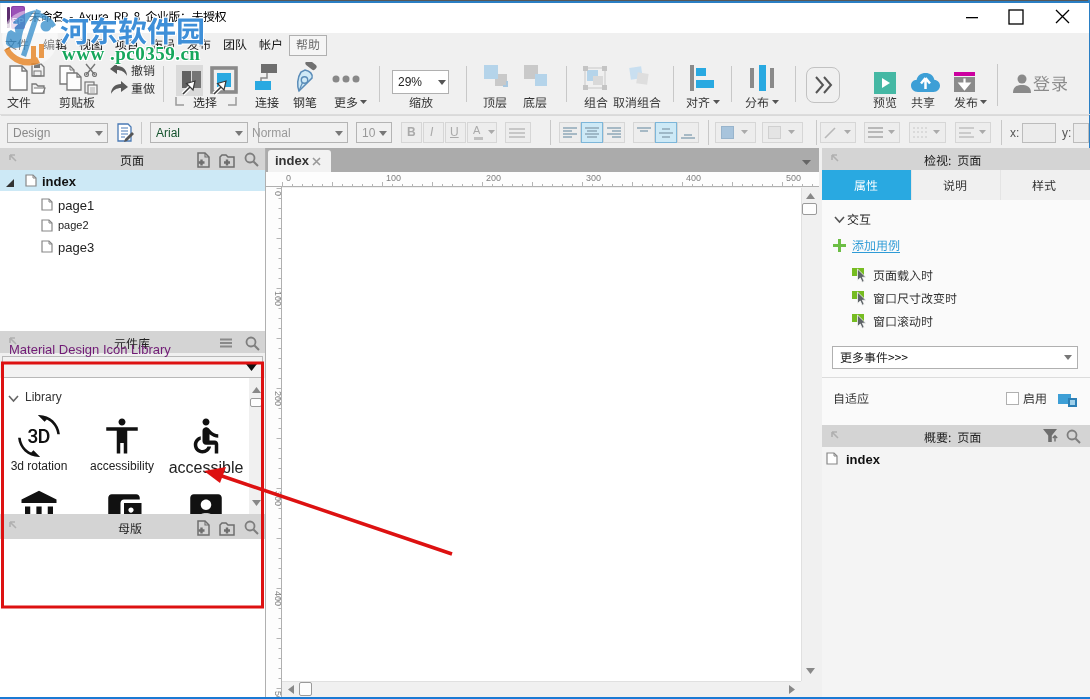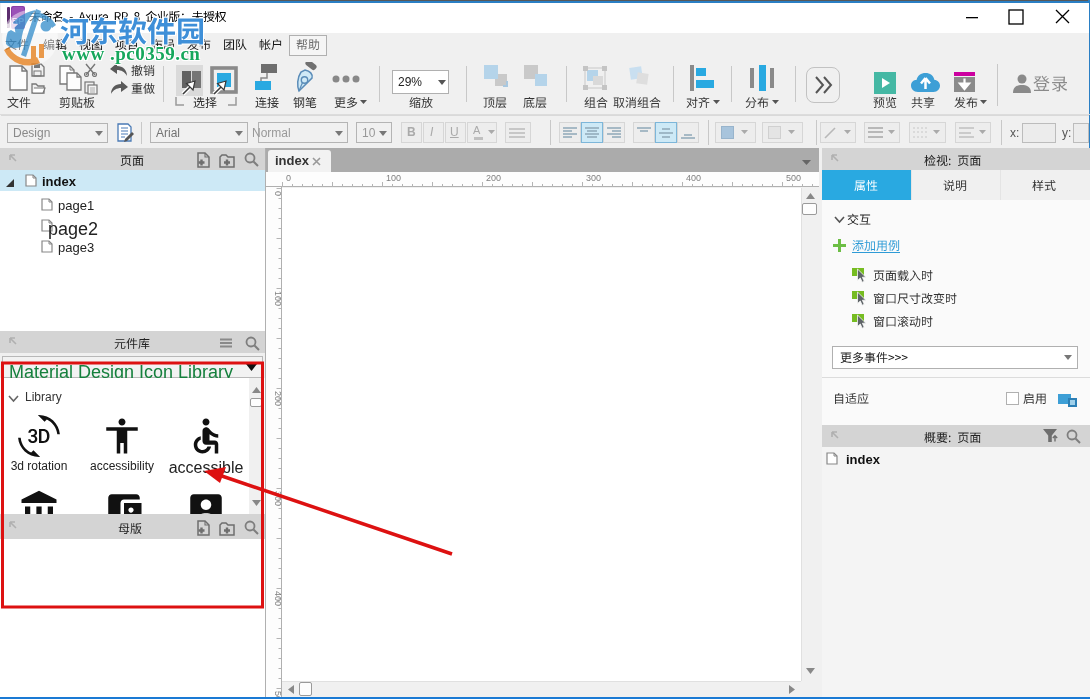--- a/index.html
+++ b/index.html
@@ -271,21 +271,21 @@
 <svg style="position:absolute;left:95px;top:131px;" width="9" height="6">
     <path d="M0 0 L8 0 L4.0 5 Z" fill="#777"></path>
   </svg>
 <svg style="position:absolute;left:116px;top:123px;" width="20" height="20">
     <path d="M2 1 L12 1 L15 4 L15 18 L2 18 Z" fill="#fff" stroke="#4a7ab5" stroke-width="1.3"></path>
     <path d="M5 5 L12 5 M5 8 L12 8 M5 11 L12 11 M5 14 L9 14" stroke="#4a7ab5" stroke-width="1.2"></path>
     <path d="M9 16 L16 9 L18 11 L11 18 L8 19 Z" fill="#555"></path>
   </svg>
 <div class="sep" style="left:141px;top:122px;height:22px"></div>
 <div style="position:absolute;left:150px;top:122px;width:98px;height:21px;background:#f0f0f0;border:1px solid #b4b4b4"></div>
-<div style="position:absolute;left:156px;top:126px;font-size:12px;color:#737373">Arial</div>
+<div style="position:absolute;left:156px;top:126px;font-size:12px;color:#14532d">Arial</div>
 <svg style="position:absolute;left:235px;top:131px;" width="9" height="6">
     <path d="M0 0 L8 0 L4.0 5 Z" fill="#777"></path>
   </svg>
 <div style="position:absolute;left:258px;top:122px;width:90px;height:21px;background:#f0f0f0;border:1px solid #b4b4b4"></div>
 <div style="position:absolute;left:252px;top:126px;font-size:12px;color:#999">Normal</div>
 <svg style="position:absolute;left:335px;top:131px;" width="9" height="6">
     <path d="M0 0 L8 0 L4.0 5 Z" fill="#777"></path>
   </svg>
 <div style="position:absolute;left:356px;top:122px;width:36px;height:21px;background:#f0f0f0;border:1px solid #b4b4b4"></div>
 <div style="position:absolute;left:362px;top:126px;font-size:12px;color:#999">10</div>
@@ -410,21 +410,21 @@
 <div style="position:absolute;left:42px;top:174px;font-size:13px;font-weight:bold;color:#111">index</div>
 <svg style="position:absolute;left:41px;top:198px;" width="13" height="14">
     <path d="M1 1 L8 1 L11 4 L11 12 L1 12 Z" fill="#fff" stroke="#888" stroke-width="1.2"></path>
     <path d="M8 1 L8 4 L11 4" fill="none" stroke="#888" stroke-width="1"></path>
   </svg>
 <div style="position:absolute;left:58px;top:198px;font-size:13px;color:#222">page1</div>
 <svg style="position:absolute;left:41px;top:219px;" width="13" height="14">
     <path d="M1 1 L8 1 L11 4 L11 12 L1 12 Z" fill="#fff" stroke="#888" stroke-width="1.2"></path>
     <path d="M8 1 L8 4 L11 4" fill="none" stroke="#888" stroke-width="1"></path>
   </svg>
-<div style="position:absolute;left:48px;top:219px;font-size:18px;color:#222">page2</div>
+<div style="position:absolute;left:58px;top:219px;font-size:11px;color:#222">page2</div>
 <svg style="position:absolute;left:41px;top:240px;" width="13" height="14">
     <path d="M1 1 L8 1 L11 4 L11 12 L1 12 Z" fill="#fff" stroke="#888" stroke-width="1.2"></path>
     <path d="M8 1 L8 4 L11 4" fill="none" stroke="#888" stroke-width="1"></path>
   </svg>
 <div style="position:absolute;left:58px;top:240px;font-size:13px;color:#222">page3</div>
 <div style="position:absolute;left:0px;top:331px;width:265px;height:22px;background:#d4d4d4"></div>
 <svg style="position:absolute;left:8px;top:336px;" width="12" height="12">
     <path d="M2 2 L8 8 M2 2 L2 7 M2 2 L7 2" stroke="#b0b0b0" stroke-width="1.6" fill="none"></path>
   </svg>
 <svg style="position:absolute;left:110.0px;top:332.0px;overflow:visible" width="46" height="25">
@@ -432,21 +432,21 @@
   </svg>
 <svg style="position:absolute;left:220px;top:338px;" width="12" height="10">
     <path d="M0 1.5 L12 1.5 M0 5 L12 5 M0 8.5 L12 8.5" stroke="#8a8a8a" stroke-width="1.8"></path>
   </svg>
 <svg style="position:absolute;left:245px;top:336px;" width="15" height="15">
     <circle cx="6" cy="6" r="4.5" fill="none" stroke="#7e7e7e" stroke-width="1.8"></circle>
     <path d="M9.5 9.5 L14 14" stroke="#7e7e7e" stroke-width="2"></path>
   </svg>
 <div style="position:absolute;left:0px;top:353px;width:265px;height:3px;background:#f0f0f0"></div>
 <div style="position:absolute;left:2px;top:356px;width:261px;height:22px;background:#f2f2f2;border:1px solid #b8b8b8"></div>
-<div style="position:absolute;left:9px;top:362px;font-size:18px;color:#15803d">Material Design Icon Library</div>
+<div style="position:absolute;left:9px;top:342px;font-size:13px;color:#701a75">Material Design Icon Library</div>
 <svg style="position:absolute;left:246px;top:364px;" width="12" height="8">
     <path d="M0 0 L11 0 L5.5 7 Z" fill="#111"></path>
   </svg>
 <div style="position:absolute;left:0px;top:378px;width:265px;height:137px;background:#fff"></div>
 <svg style="position:absolute;left:8px;top:394px;" width="12" height="10">
     <path d="M1 2 L5.5 7 L10 2" fill="none" stroke="#666" stroke-width="1.6"></path>
   </svg>
 <div style="position:absolute;left:25px;top:390px;font-size:12px;color:#333">Library</div>
 <svg style="position:absolute;left:18px;top:415px" width="42" height="42">
     <g transform="scale(1.750)">

